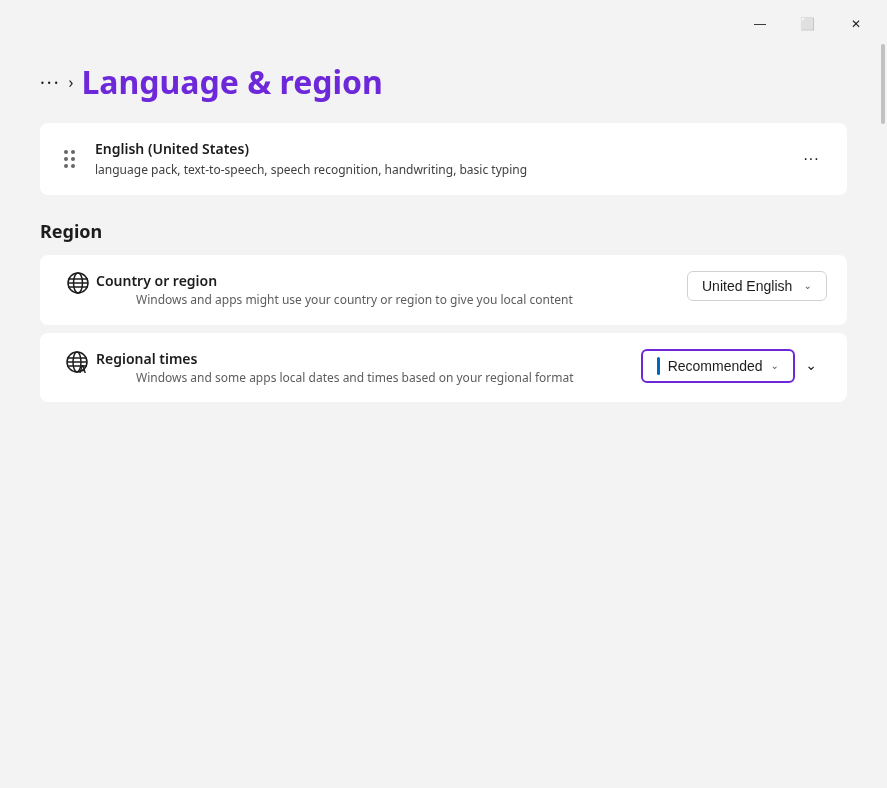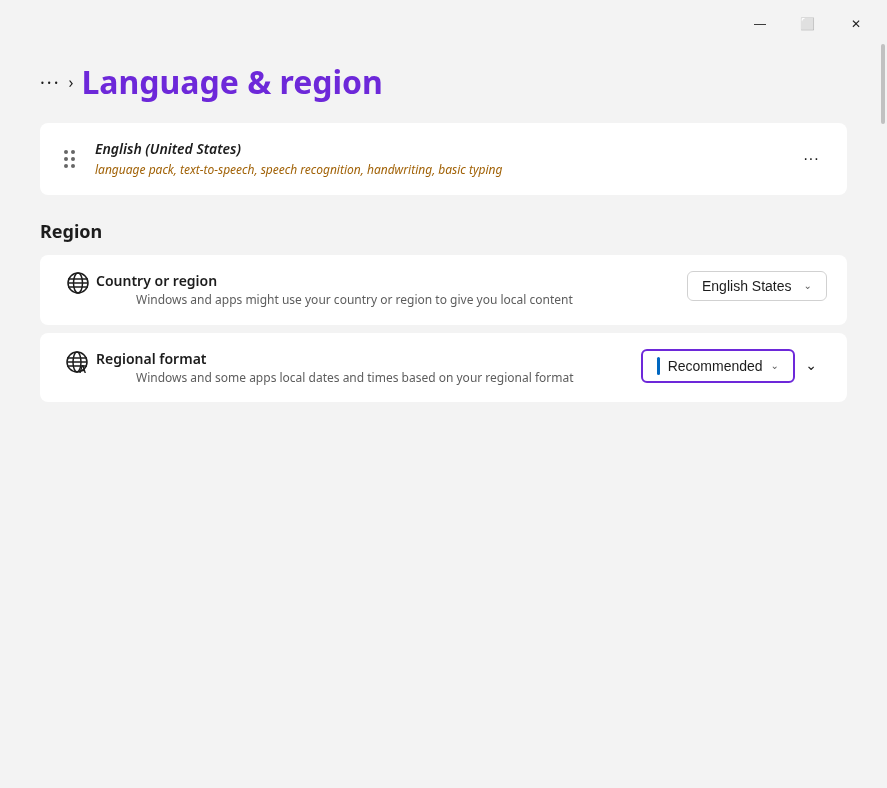--- a/index.html
+++ b/index.html
@@ -108,33 +108,32 @@
 
     .drag-dot {
       width: 4px;
       height: 4px;
       border-radius: 50%;
       background: #666;
     }
 
     .language-info {
       flex: 1;
-      font-style: italic;
     }
 
     .language-name {
       font-size: 14px;
       font-weight: 600;
       color: #1c1c1c;
       margin-bottom: 4px;
     }
 
     .language-features {
       font-size: 12px;
-      color: #a16207;
+      color: #404040;
       line-height: 1.4;
     }
 
     .more-btn {
       width: 32px;
       height: 32px;
       border: none;
       background: transparent;
       cursor: pointer;
       display: flex;
@@ -320,40 +319,40 @@
             <line x1="2" y1="12" x2="22" y2="12"></line>
             <line x1="2" y1="8" x2="22" y2="8"></line>
             <line x1="2" y1="16" x2="22" y2="16"></line>
           </svg>
         </div>
         <div class="settings-row-info">
           <div class="settings-row-label">Country or region</div>
           <div class="settings-row-desc">Windows and apps might use your country or region to give you local content</div>
         </div>
         <button class="dropdown-btn">
-          <span>English States</span>
+          <span>United English</span>
           <span class="chevron-down">⌄</span>
         </button>
       </div>
     </div>
 
     <div class="settings-card">
       <div class="settings-row">
         <div class="settings-row-icon format-icon">
           <svg viewBox="0 0 28 28" fill="none" stroke="currentColor" stroke-width="1.5">
             <circle cx="13" cy="13" r="10"></circle>
             <ellipse cx="13" cy="13" rx="4" ry="10"></ellipse>
             <line x1="3" y1="13" x2="23" y2="13"></line>
             <line x1="3" y1="9" x2="23" y2="9"></line>
             <line x1="3" y1="17" x2="23" y2="17"></line>
             <text x="15" y="24" font-size="10" fill="currentColor" stroke="none" font-family="sans-serif" font-weight="bold">A</text>
           </svg>
         </div>
         <div class="settings-row-info">
-          <div class="settings-row-label">Regional format</div>
+          <div class="settings-row-label">Regional times</div>
           <div class="settings-row-desc">Windows and some apps local dates and times based on your regional format</div>
         </div>
         <button class="dropdown-btn active">
           <span class="blue-bar"></span>
           <span>Recommended</span>
           <span class="chevron-down">⌄</span>
         </button>
         <button class="expand-btn">
           <span>⌄</span>
         </button>

